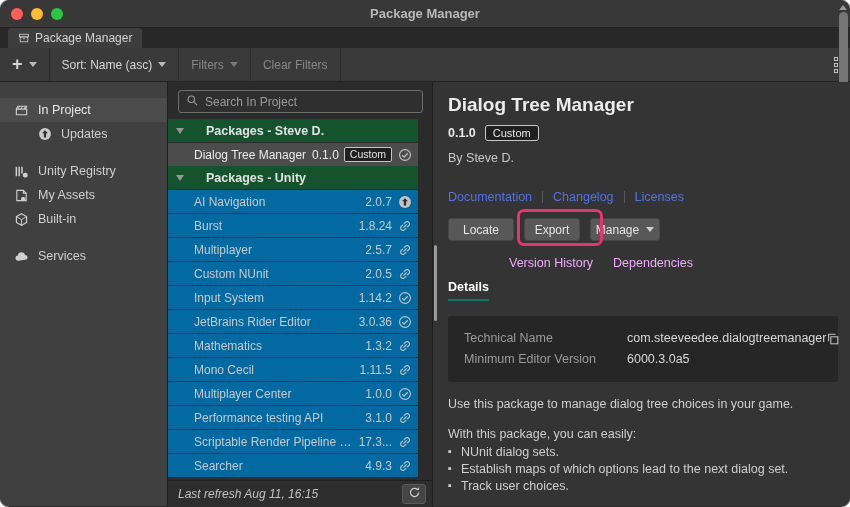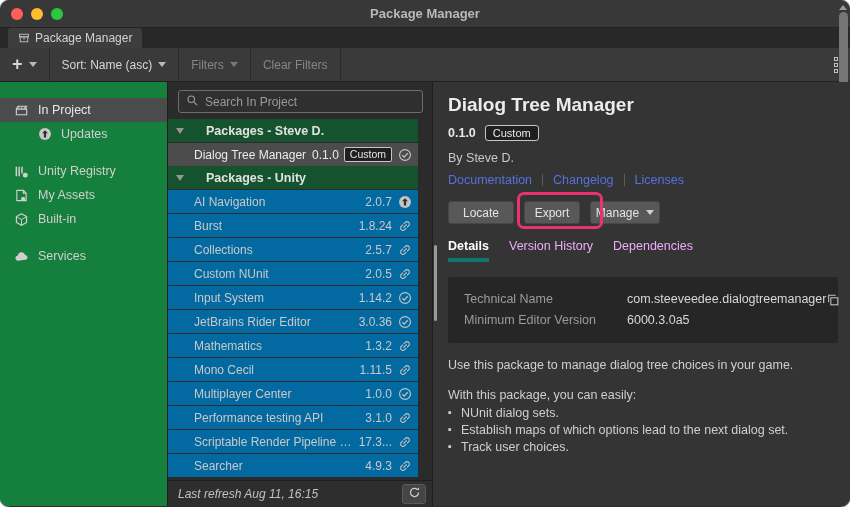--- a/index.html
+++ b/index.html
@@ -32,21 +32,21 @@
   .tb-item.dim .caret { border-top-color:#7a7a7a; }
   .tb-sep { width:1px; background:#2b2b2b; margin:0; }
   .tb-spacer { flex:1; }
   .kebab { display:flex; flex-direction:column; gap:2px; justify-content:center; padding:0 10px; margin-right:2px; }
   .kebab i { width:4px; height:4px; border:1px solid #c2c2c2; display:block; }
 
   
   .content { display:flex; height:424px; }
 
   
-  .sidebar { width:168px; background:#15803d; border-right:1px solid #1e1e1e; padding-top:16px; flex:none; }
+  .sidebar { width:168px; background:#404040; border-right:1px solid #1e1e1e; padding-top:16px; flex:none; }
   .side-item { height:24px; display:flex; align-items:center; gap:9px; padding-left:14px;
                font-size:12.5px; color:#cfcfcf; cursor:default; }
   .side-item.indent { padding-left:38px; }
   .side-item.selected { background:#4b4b4b; color:#e8e8e8; }
   .side-item svg { flex:none; display:block; }
   .side-gap { height:13px; }
 
   
   .mid { width:265px; background:#2b2b2b; border-right:1px solid #1e1e1e; display:flex; flex-direction:column; flex:none; }
   .search-row { padding:8px 9px 6px 10px; }
@@ -89,35 +89,35 @@
 
   
   .details { flex:1; background:#343434; position:relative; padding:10px 12px 0 15px; overflow:hidden; }
   .detail-scroll { position:absolute; left:1px; top:163px; width:3px; height:76px; background:#9a9a9a; border-radius:2px; }
   .pkg-title { font-size:19px; font-weight:bold; color:#ececec; margin-top:2px; }
   .ver-row { display:flex; align-items:center; gap:9px; margin-top:9px; }
   .ver { font-size:12.5px; font-weight:bold; color:#e8e8e8; }
   .tag { border:1px solid #c6c6c6; border-radius:3px; background:#1f1f1f; color:#e8e8e8;
          font-size:11px; padding:1px 7px; }
   .author { font-size:12.5px; color:#c9c9c9; margin-top:10px; }
-  .links { display:flex; align-items:center; gap:10px; margin-top:8px; }
+  .links { display:flex; align-items:center; gap:10px; margin-top:25px; }
   .link { font-size:12.5px; color:#5472e0; cursor:default; }
   .link-sep { width:1px; height:12px; background:#5a5a5a; }
   .btn-row { display:flex; align-items:center; gap:10px; margin-top:14px; position:relative; height:23px; }
   .btn { height:23px; background:#585858; border:1px solid #464646; border-radius:3px; color:#e4e4e4;
          font-size:12px; display:inline-flex; align-items:center; justify-content:center; gap:7px; cursor:default; }
   .btn.locate { width:66px; }
   .btn.export { width:56px; margin-left:0; }
   .btn.manage { width:70px; }
   .btn .caret { border-top-color:#cfcfcf; }
   .annotation-box { position:absolute; left:69px; top:-9px; width:86px; height:37px;
                     border:3px solid #e8336e; border-radius:7px; pointer-events:none; }
   .detail-tabs { display:flex; gap:20px; margin-top:15px; }
   .d-tab { font-size:12.5px; color:#f0abfc; padding-bottom:5px; cursor:default; }
-  .d-tab.active { color:#ffffff; font-weight:bold; border-bottom:4px solid #0f766e; }
+  .d-tab.active { color:#ffffff; font-weight:bold; border-bottom:2px solid #0f766e;margin-top:24px; }
   .info-card { margin-top:15px; background:#262626; border-radius:3px; padding:12px 12px 12px 16px; position:relative; }
   .info-row { display:flex; align-items:center; font-size:12.5px; line-height:21px; }
   .info-label { width:163px; color:#9b9b9b; flex:none; }
   .info-value { color:#d8d8d8; flex:1; white-space:nowrap; }
   .copy-btn { width:16px; height:16px; display:flex; align-items:center; justify-content:center; }
   .desc { margin-top:14px; font-size:12.5px; color:#cfcfcf; line-height:1.35; }
   .desc p { margin-bottom:13px; }
   .desc .lead-in { margin-bottom:1px; }
   .desc ul { list-style:none; }
   .desc li { padding-left:13px; position:relative; }
@@ -292,21 +292,21 @@
               <span class="pkg-status">
                 <svg width="14" height="14" viewBox="0 0 24 24">
                   <g transform="rotate(-45 12 12)" fill="#c4c4c4">
                     <path d="M3.9 12c0-1.71 1.39-3.1 3.1-3.1h4V7H7c-2.76 0-5 2.24-5 5s2.24 5 5 5h4v-1.9H7c-1.71 0-3.1-1.39-3.1-3.1zM8 13h8v-2H8v2zm9-6h-4v1.9h4c1.71 0 3.1 1.39 3.1 3.1s-1.39 3.1-3.1 3.1h-4V17h4c2.76 0 5-2.24 5-5s-2.24-5-5-5z"></path>
                   </g>
                 </svg>
               </span>
             </span>
           </div>
           <div class="pkg-row">
-            <span class="pkg-name">Collections</span>
+            <span class="pkg-name">Multiplayer</span>
             <span class="pkg-right">
               <span class="pkg-ver">2.5.7</span>
               <span class="pkg-status">
                 <svg width="14" height="14" viewBox="0 0 24 24">
                   <g transform="rotate(-45 12 12)" fill="#c4c4c4">
                     <path d="M3.9 12c0-1.71 1.39-3.1 3.1-3.1h4V7H7c-2.76 0-5 2.24-5 5s2.24 5 5 5h4v-1.9H7c-1.71 0-3.1-1.39-3.1-3.1zM8 13h8v-2H8v2zm9-6h-4v1.9h4c1.71 0 3.1 1.39 3.1 3.1s-1.39 3.1-3.1 3.1h-4V17h4c2.76 0 5-2.24 5-5s-2.24-5-5-5z"></path>
                   </g>
                 </svg>
               </span>
             </span>

